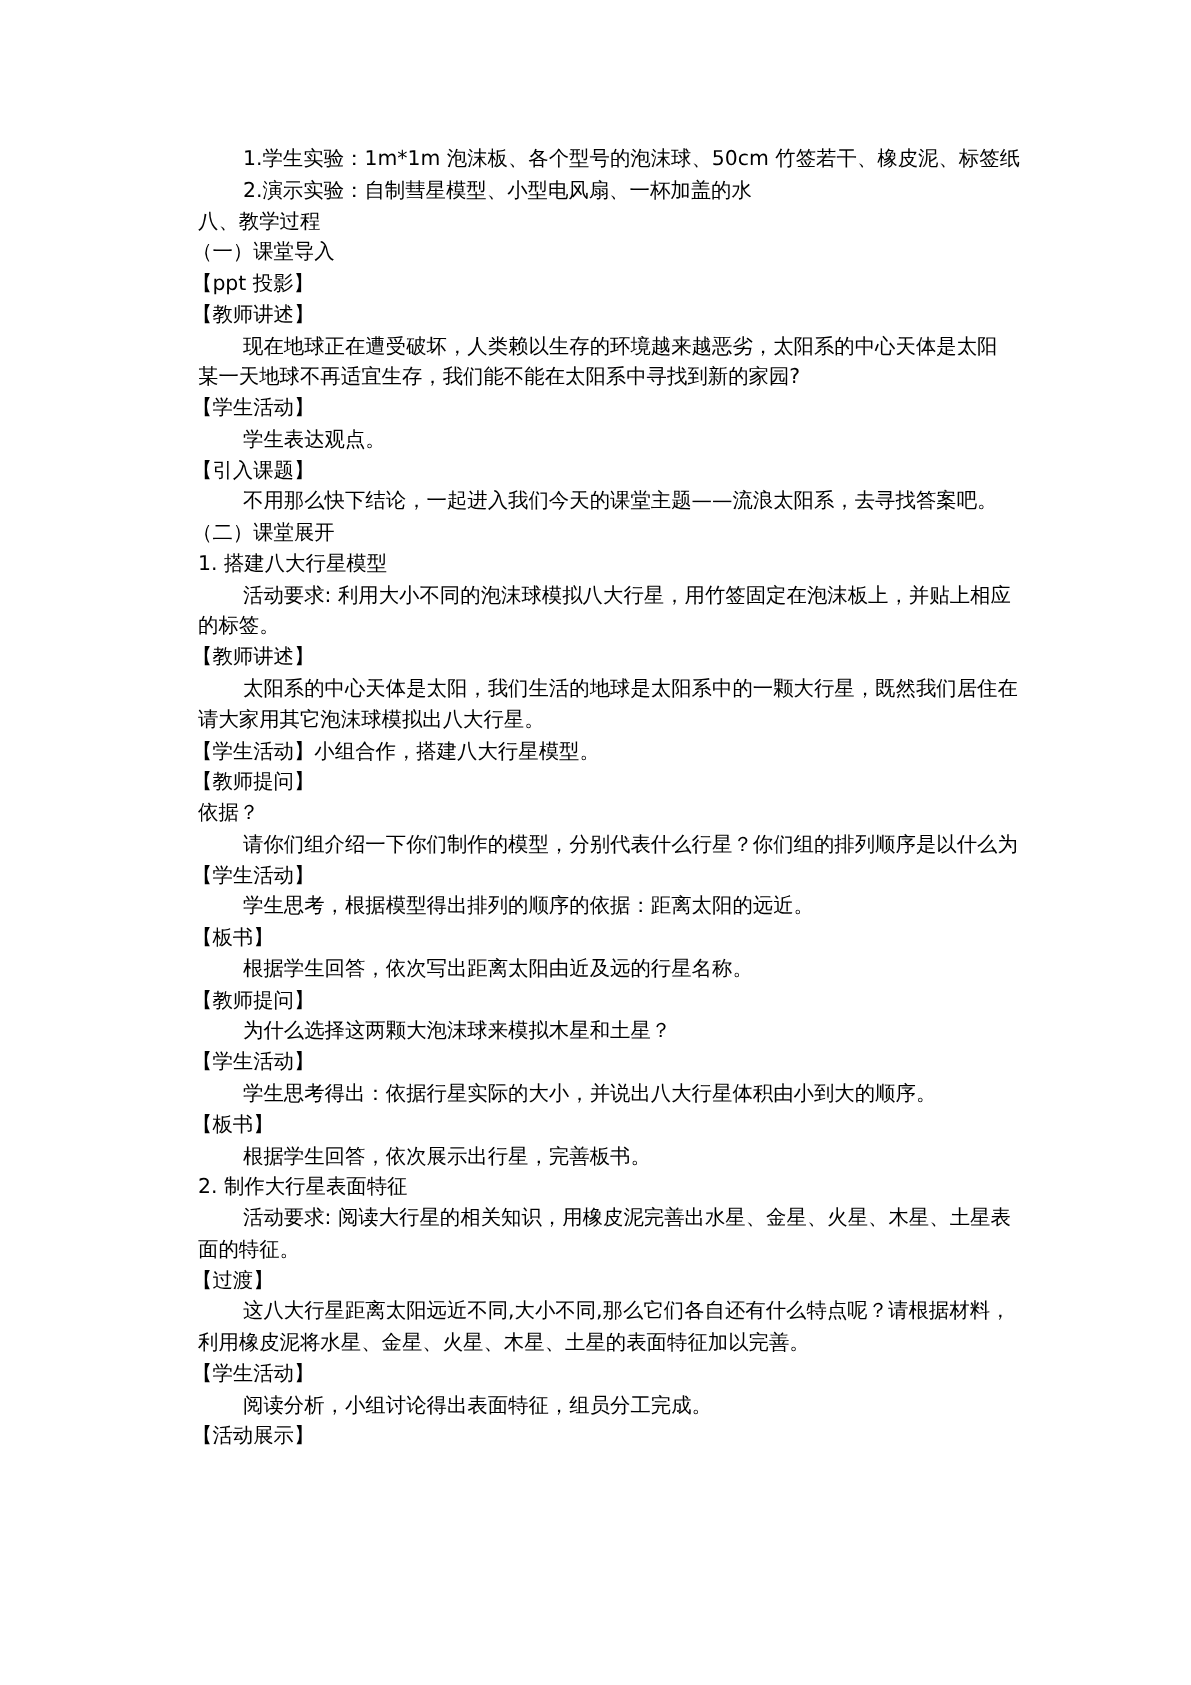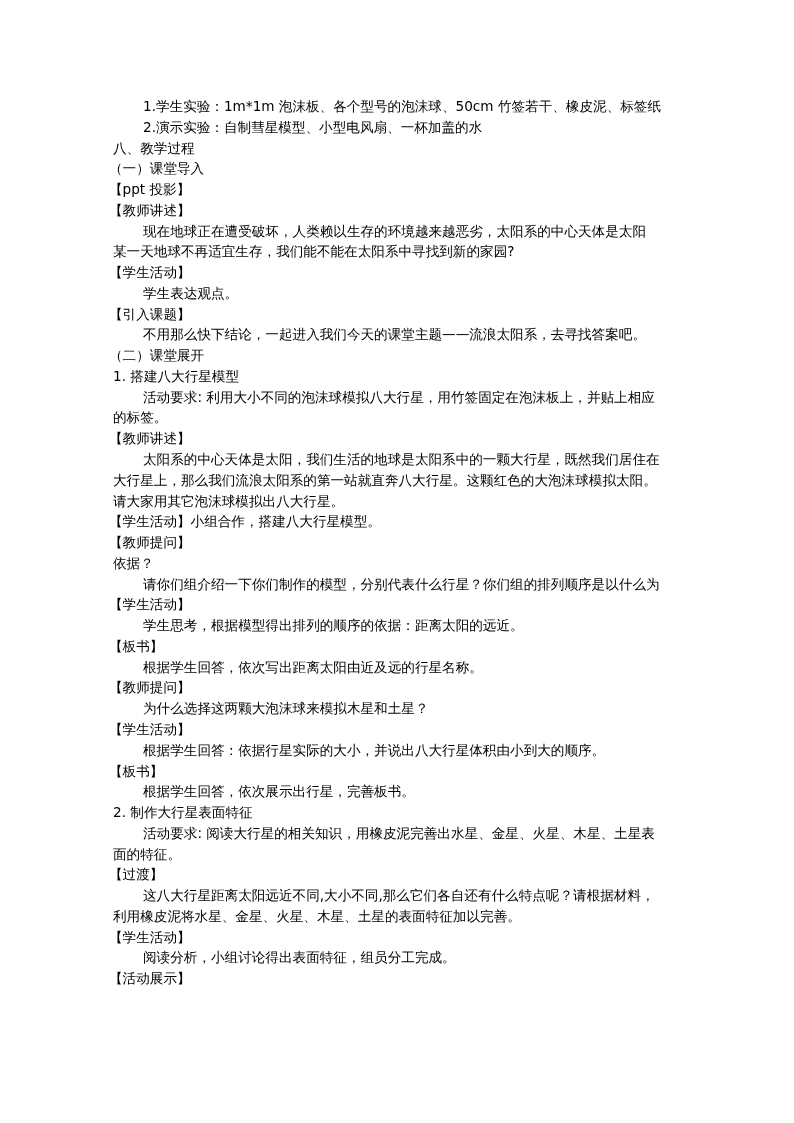--- a/index.html
+++ b/index.html
@@ -10,21 +10,21 @@
   body {
     width: 794px;
     height: 1123px;
     position: relative;
     overflow: hidden;
     font-family: "DejaVu Sans", "Liberation Sans", sans-serif;
     color: #000000;
   }
   .page {
     position: absolute;
-    left: 113px;
+    left: 132px;
     top: 96px;
     width: 546px;
   }
   .line {
     font-size: 13.6px;
     line-height: 20.78px;
     height: 20.78px;
     white-space: nowrap;
     overflow: visible;
   }
@@ -49,42 +49,41 @@
   <div class="line bracket-head">【引入课题】</div>
   <div class="line indent">不用那么快下结论，一起进入我们今天的课堂主题——流浪太阳系，去寻找答案吧。</div>
 
   <div class="line bracket-head">（二）课堂展开</div>
   <div class="line">1. 搭建八大行星模型</div>
   <div class="line indent">活动要求: 利用大小不同的泡沫球模拟八大行星，用竹签固定在泡沫板上，并贴上相应</div>
   <div class="line">的标签。</div>
 
   <div class="line bracket-head">【教师讲述】</div>
   <div class="line indent">太阳系的中心天体是太阳，我们生活的地球是太阳系中的一颗大行星，既然我们居住在</div>
-  <div class="line">大行星上，那么我们流浪太阳系的第一站就直奔八大行星。这颗红色的大泡沫球模拟太阳。</div>
   <div class="line">请大家用其它泡沫球模拟出八大行星。</div>
 
   <div class="line bracket-head">
     <span>【学生活动】</span><span>小组合作，搭建八大行星模型。</span>
   </div>
 
   <div class="line bracket-head">【教师提问】</div>
   <div class="line">依据？</div>
   <div class="line indent">请你们组介绍一下你们制作的模型，分别代表什么行星？你们组的排列顺序是以什么为</div>
 
   <div class="line bracket-head">【学生活动】</div>
   <div class="line indent">学生思考，根据模型得出排列的顺序的依据：距离太阳的远近。</div>
 
   <div class="line bracket-head">【板书】</div>
   <div class="line indent">根据学生回答，依次写出距离太阳由近及远的行星名称。</div>
 
   <div class="line bracket-head">【教师提问】</div>
   <div class="line indent">为什么选择这两颗大泡沫球来模拟木星和土星？</div>
 
   <div class="line bracket-head">【学生活动】</div>
-  <div class="line indent">根据学生回答：依据行星实际的大小，并说出八大行星体积由小到大的顺序。</div>
+  <div class="line indent">学生思考得出：依据行星实际的大小，并说出八大行星体积由小到大的顺序。</div>
 
   <div class="line bracket-head">【板书】</div>
   <div class="line indent">根据学生回答，依次展示出行星，完善板书。</div>
 
   <div class="line">2. 制作大行星表面特征</div>
   <div class="line indent">活动要求: 阅读大行星的相关知识，用橡皮泥完善出水星、金星、火星、木星、土星表</div>
   <div class="line">面的特征。</div>
 
   <div class="line bracket-head">【过渡】</div>
   <div class="line indent">这八大行星距离太阳远近不同,大小不同,那么它们各自还有什么特点呢？请根据材料，</div>

